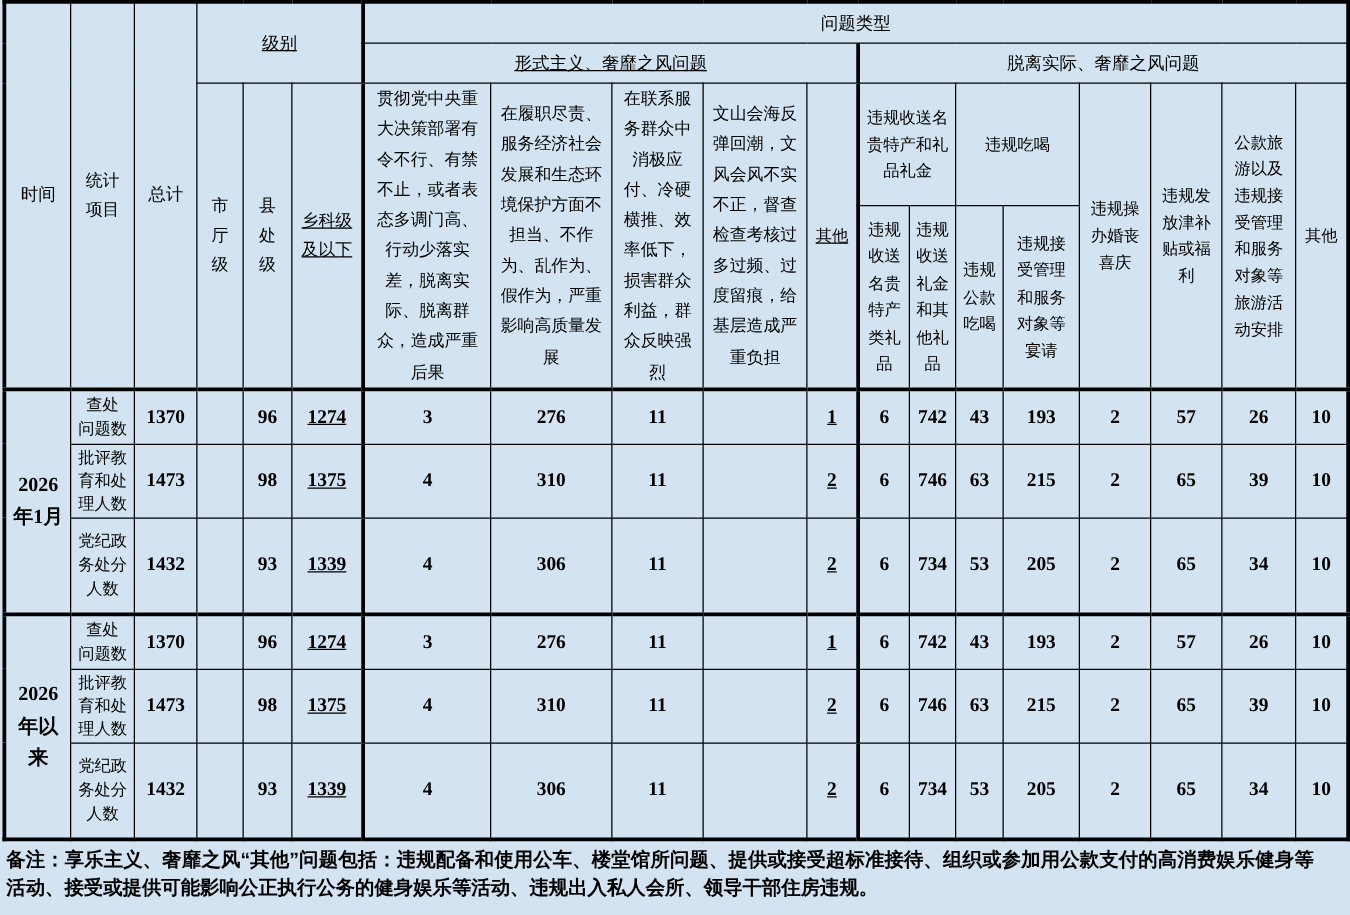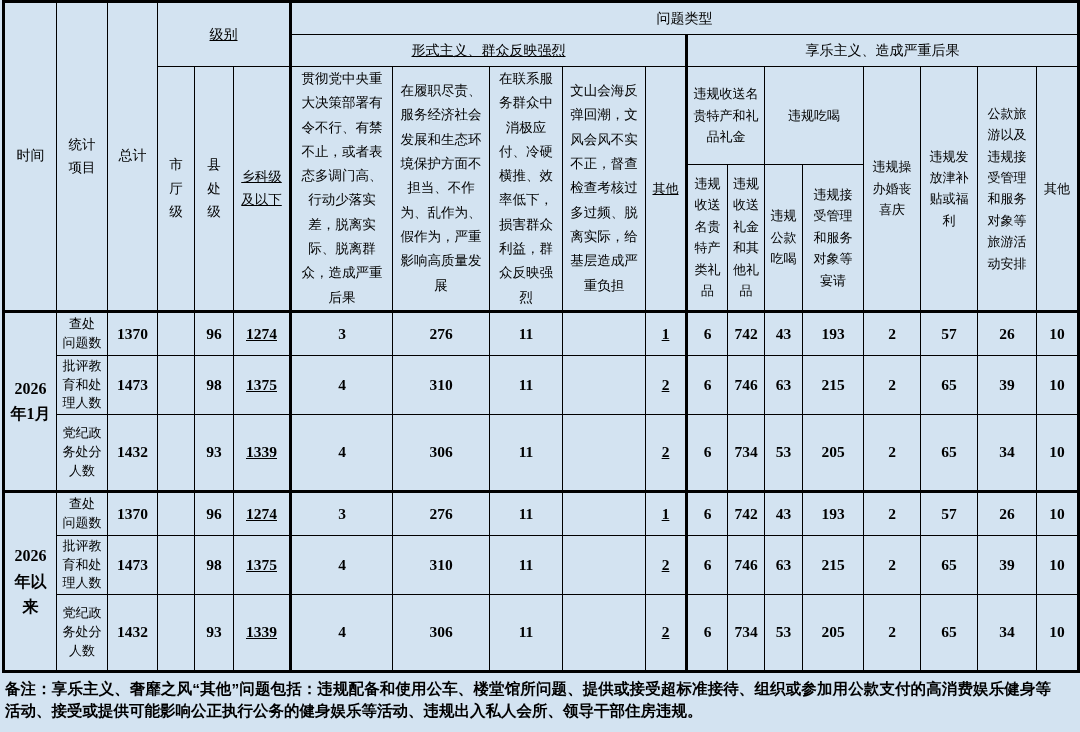--- a/index.html
+++ b/index.html
@@ -68,36 +68,36 @@
     <thead>
       <tr class="hr1">
         <th rowspan="4" class="grp">时间</th>
         <th rowspan="4" class="v-label">统计
 项目</th>
         <th rowspan="4" class="grp">总计</th>
         <th colspan="3" rowspan="2" class="grp thick-r">级别</th>
         <th colspan="13" class="grp">问题类型</th>
       </tr>
       <tr class="hr2">
-        <th colspan="5" class="grp thick-r">形式主义、群众反映强烈</th>
-        <th colspan="8" class="grp">享乐主义、造成严重后果</th>
+        <th colspan="5" class="grp thick-r">形式主义、奢靡之风问题</th>
+        <th colspan="8" class="grp">脱离实际、奢靡之风问题</th>
       </tr>
       <tr class="hr3">
         <th rowspan="2" class="v-label">市
 厅
 级</th>
         <th rowspan="2" class="v-label">县
 处
 级</th>
         <th rowspan="2" class="v-label thick-r">乡科级
 及以下</th>
         <th rowspan="2" class="desc">贯彻党中央重大决策部署有令不行、有禁不止，或者表态多调门高、行动少落实差，脱离实际、脱离群众，造成严重后果</th>
         <th rowspan="2" class="desc">在履职尽责、服务经济社会发展和生态环境保护方面不担当、不作为、乱作为、假作为，严重影响高质量发展</th>
         <th rowspan="2" class="desc">在联系服务群众中消极应付、冷硬横推、效率低下，损害群众利益，群众反映强烈</th>
-        <th rowspan="2" class="desc">文山会海反弹回潮，文风会风不实不正，督查检查考核过多过频、脱离实际，给基层造成严重负担</th>
+        <th rowspan="2" class="desc">文山会海反弹回潮，文风会风不实不正，督查检查考核过多过频、过度留痕，给基层造成严重负担</th>
         <th rowspan="2" class="leaf thick-r">其他</th>
         <th colspan="2" class="leaf">违规收送名贵特产和礼品礼金</th>
         <th colspan="2" class="leaf">违规吃喝</th>
         <th rowspan="2" class="leafpad">违规操办婚丧喜庆</th>
         <th rowspan="2" class="leafpad">违规发放津补贴或福利</th>
         <th rowspan="2" class="leafpad">公款旅游以及违规接受管理和服务对象等旅游活动安排</th>
         <th rowspan="2" class="leaf">其他</th>
       </tr>
       <tr class="hr4">
         <th class="leaf">违规收送名贵特产类礼品</th>

